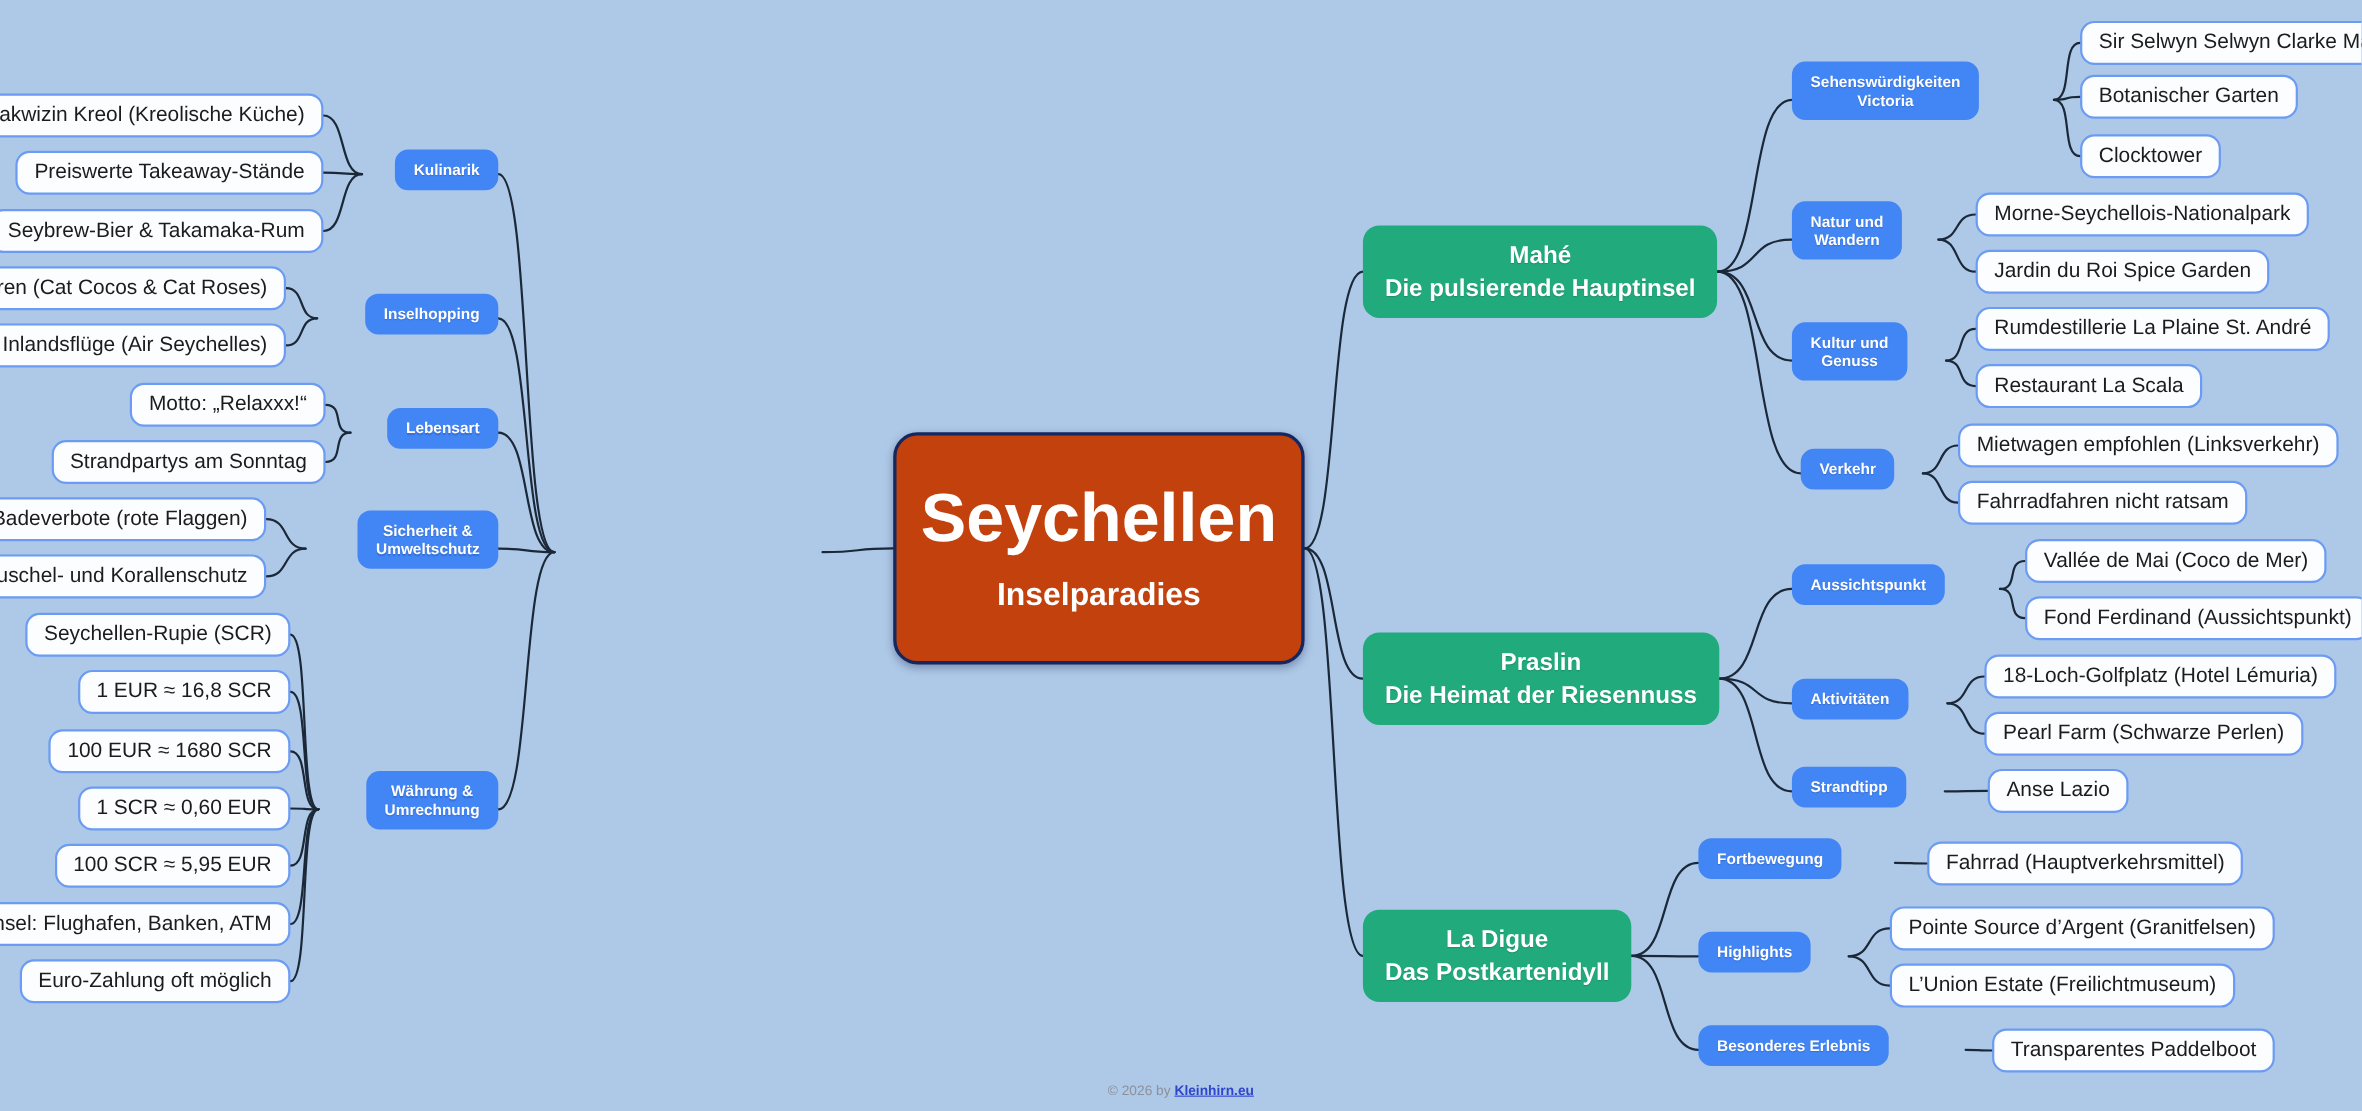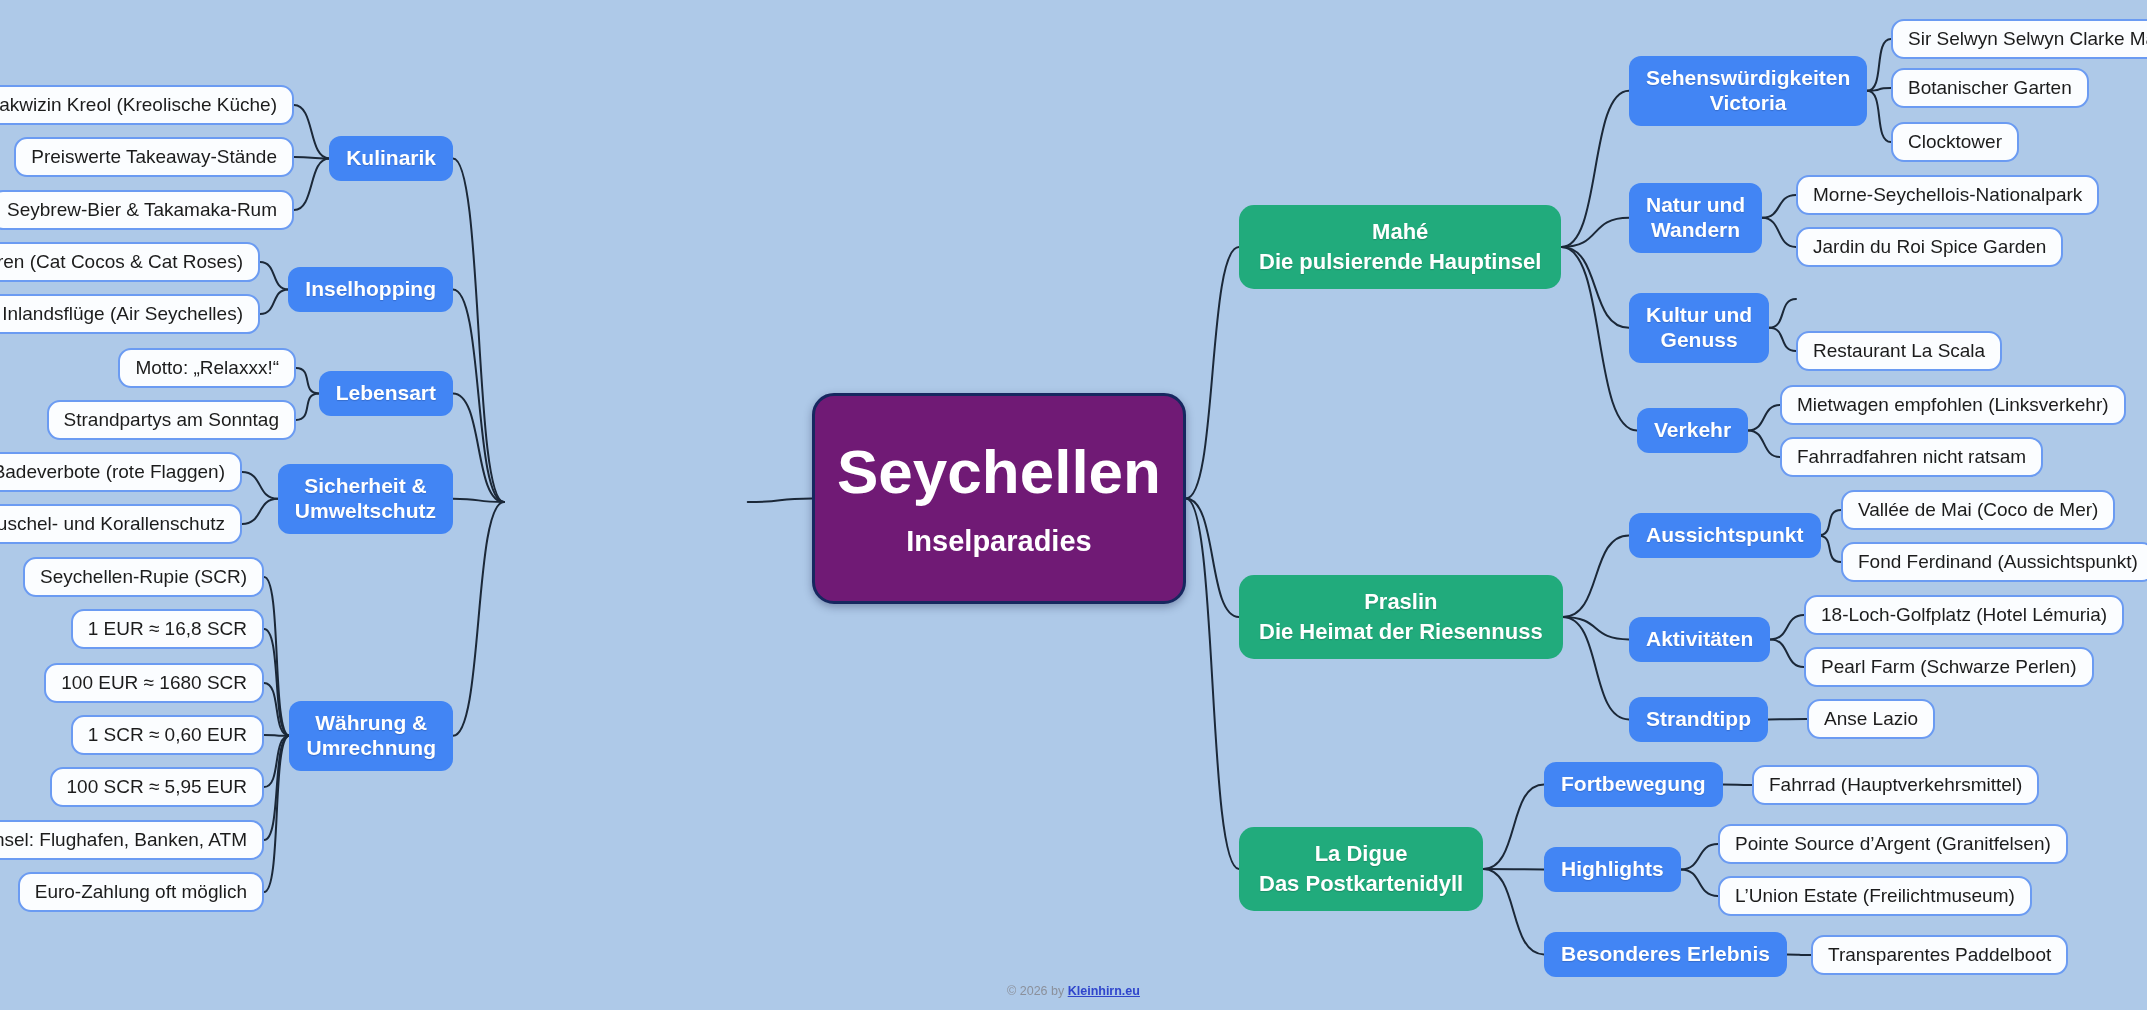--- a/index.html
+++ b/index.html
@@ -4,27 +4,27 @@
 <style>
   html,body{margin:0;padding:0;background:#aec9e8;}
   #stage{position:relative;width:2147px;height:1010px;background:#aec9e8;
          font-family:"Liberation Sans",sans-serif;overflow:hidden;}
   #wires{position:absolute;left:0;top:0;z-index:0;}
   #wires path{stroke:#1b2838;stroke-width:2;fill:none;stroke-linecap:round;}
   .node{position:absolute;z-index:1;box-sizing:border-box;display:flex;
         align-items:center;justify-content:center;text-align:center;}
   .leaf{background:#fbfdff;border:2px solid #6b9bf2;border-radius:13px;
         color:#1c1c1c;font-size:19px;padding:0 15px;height:40px;white-space:nowrap;}
-  .branch{background:#4285f4;color:#ffffff;font-weight:bold;font-size:21px;
+  .branch{background:#4285f4;color:#ffffff;font-weight:bold;font-size:14px;
         line-height:1.18;padding:10px 17px;border-radius:12px;white-space:pre-line;
         text-shadow:0 1px 1px rgba(20,40,90,.25);}
   .island{background:#21ab7c;color:#ffffff;font-weight:bold;font-size:22px;
         line-height:1.35;border-radius:15px;flex-direction:column;padding:0 20px;
         height:84px;white-space:pre-line;text-shadow:0 1px 1px rgba(10,60,40,.25);}
-  .center-node{background:#701a75;border:3px solid #16275f;border-radius:22px;
+  .center-node{background:#c2410c;border:3px solid #16275f;border-radius:22px;
         color:#ffffff;flex-direction:column;box-shadow:0 3px 8px rgba(20,30,70,.35);}
   .center-title{font-size:62px;font-weight:bold;line-height:1.05;}
   .center-sub{font-size:29px;font-weight:bold;margin-top:20px;}
   .footer{position:absolute;left:0;right:0;top:984px;z-index:1;text-align:center;
         font-size:12.5px;color:#8b909b;}
   .footer a{color:#2f45cc;font-weight:bold;text-decoration:underline;cursor:pointer;margin-top:28px;}
 </style>
 </head>
 <body>
 
@@ -141,20 +141,21 @@
   <div class="node branch" id="rb1-2" style="left:1629px;top:697px">Strandtipp</div>
   <div class="node branch" id="rb2-0" style="left:1544px;top:762px">Fortbewegung</div>
   <div class="node branch" id="rb2-1" style="left:1544px;top:847px">Highlights</div>
   <div class="node branch" id="rb2-2" style="left:1544px;top:932px">Besonderes Erlebnis</div>
 
   <div class="node leaf" id="r0-0-0" style="left:1891px;top:19px">Sir Selwyn Selwyn Clarke Market</div>
   <div class="node leaf" id="r0-0-1" style="left:1891px;top:68px">Botanischer Garten</div>
   <div class="node leaf" id="r0-0-2" style="left:1891px;top:122px">Clocktower</div>
   <div class="node leaf" id="r0-1-0" style="left:1796px;top:175px">Morne-Seychellois-Nationalpark</div>
   <div class="node leaf" id="r0-1-1" style="left:1796px;top:227px">Jardin du Roi Spice Garden</div>
+  <div class="node leaf" id="r0-2-0" style="left:1796px;top:279px">Rumdestillerie La Plaine St. André</div>
   <div class="node leaf" id="r0-2-1" style="left:1796px;top:331px">Restaurant La Scala</div>
   <div class="node leaf" id="r0-3-0" style="left:1780px;top:385px">Mietwagen empfohlen (Linksverkehr)</div>
   <div class="node leaf" id="r0-3-1" style="left:1780px;top:437px">Fahrradfahren nicht ratsam</div>
   <div class="node leaf" id="r1-0-0" style="left:1841px;top:490px">Vallée de Mai (Coco de Mer)</div>
   <div class="node leaf" id="r1-0-1" style="left:1841px;top:542px">Fond Ferdinand (Aussichtspunkt)</div>
   <div class="node leaf" id="r1-1-0" style="left:1804px;top:595px">18-Loch-Golfplatz (Hotel Lémuria)</div>
   <div class="node leaf" id="r1-1-1" style="left:1804px;top:647px">Pearl Farm (Schwarze Perlen)</div>
   <div class="node leaf" id="r1-2-0" style="left:1807px;top:699px">Anse Lazio</div>
   <div class="node leaf" id="r2-1-0" style="left:1718px;top:824px">Pointe Source d’Argent (Granitfelsen)</div>
   <div class="node leaf" id="r2-0-0" style="left:1752px;top:765px">Fahrrad (Hauptverkehrsmittel)</div>

